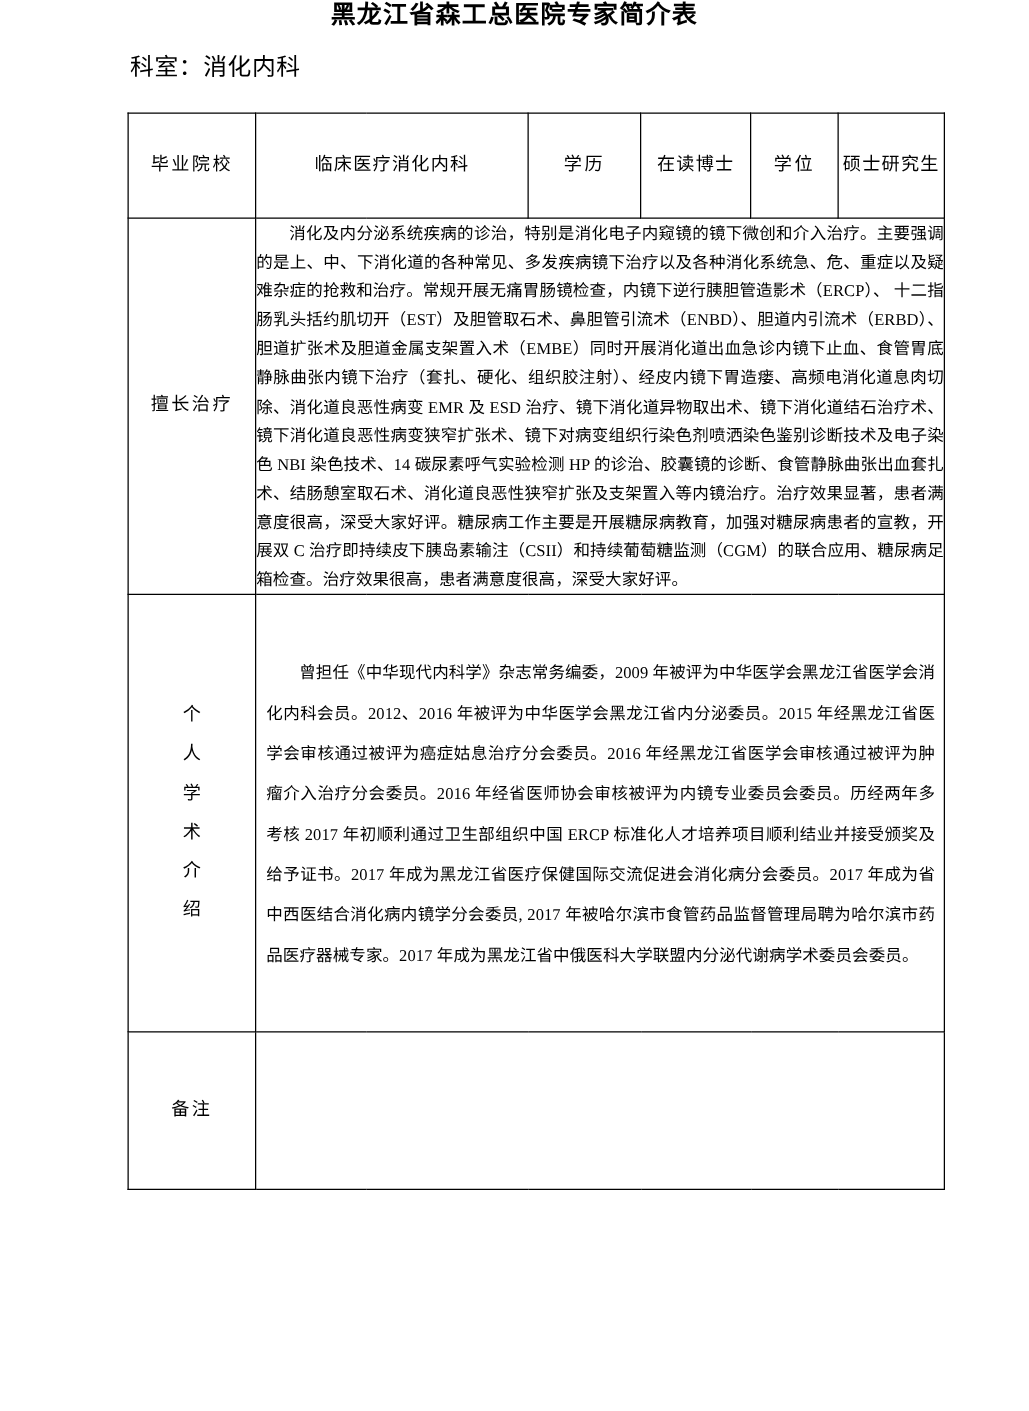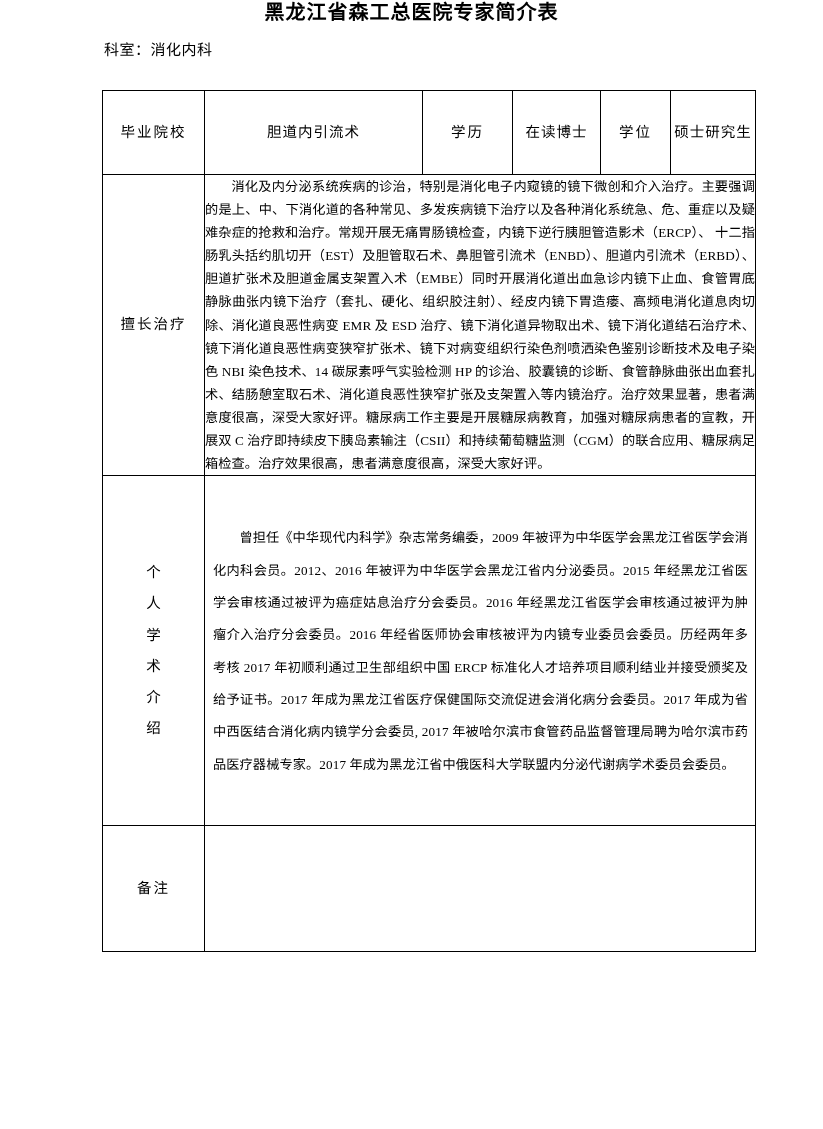--- a/index.html
+++ b/index.html
@@ -28,21 +28,21 @@
     text-align: center;
     font-size: 20px;
     font-weight: bold;
     letter-spacing: 1px;
     line-height: 1.2;
     font-family: "Liberation Serif", "DejaVu Serif", serif;
   }
 
   .dept-line {
     margin: 14px 0 0 104px;
-    font-size: 15px;
+    font-size: 19px;
     letter-spacing: 0.5px;
   }
 
   
   table.main-table {
     position: absolute;
     left: 102px;
     top: 90px;
     width: 653px;
     border-collapse: collapse;
@@ -141,21 +141,21 @@
       <col class="c5">
         <col class="c6">
         <col class="c7">
         <col class="c8">
     </colgroup>
     <tbody>
 
 
       <tr class="r-basic2">
         <td class="label-cell">毕业院校</td>
-        <td class="val-cell" colspan="3">胆道内引流术</td>
+        <td class="val-cell" colspan="3">临床医疗消化内科</td>
         <td class="label-cell">学历</td>
         <td class="val-cell">在读博士</td>
         <td class="label-cell">学位</td>
         <td class="val-cell two-line">硕士研究生</td>
       </tr>
 
 
       <tr class="h-skill">
         <td class="label-cell">擅长治疗</td>
         <td class="body-cell" colspan="7">

